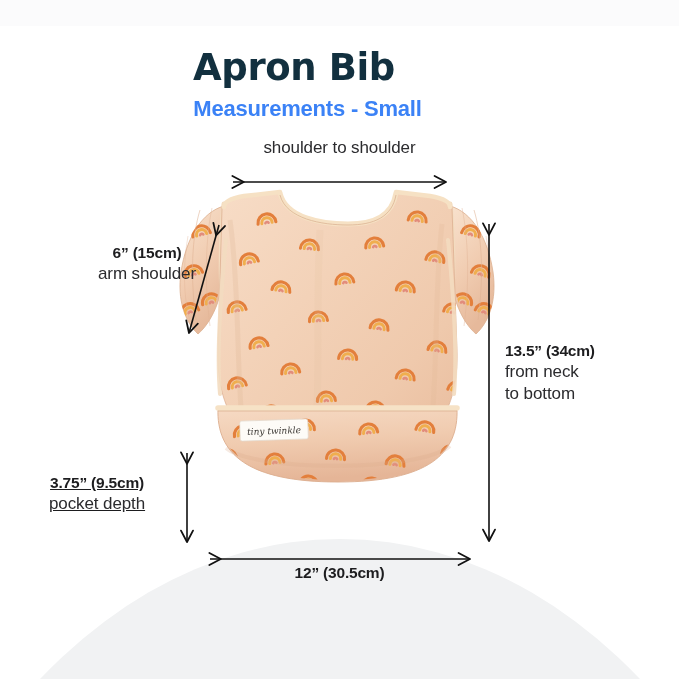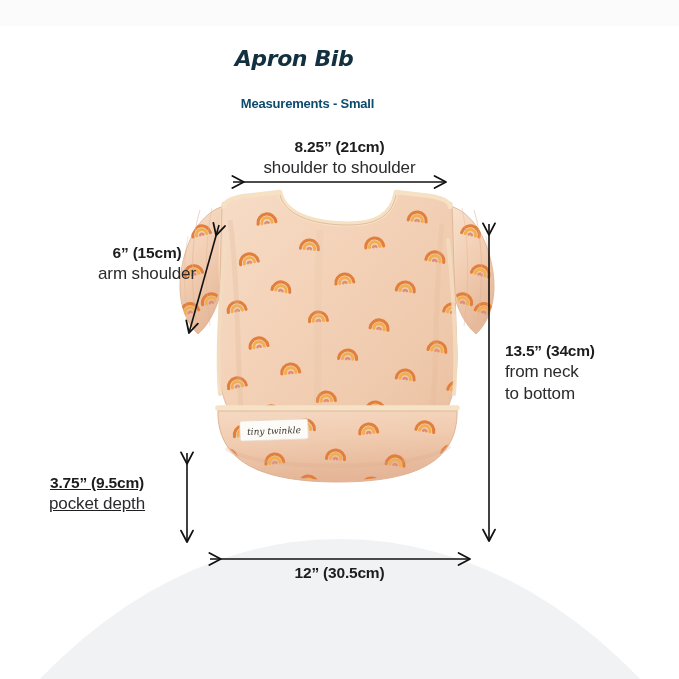--- a/index.html
+++ b/index.html
@@ -38,37 +38,36 @@
     z-index: 0;
   }
 
   
   .title {
     position: absolute;
     top: 46px;
     left: 0;
     width: 588px;
     text-align: center;
-    font-size: 22px;
+    font-size: 37px;
     font-weight: 700;
     letter-spacing: -0.4px;
     color: #12303f;
     font-family: "DejaVu Sans", sans-serif;
     z-index: 6;
-    font-style: italic;
   }
   .subtitle {
     position: absolute;
     top: 96px;
     left: 0;
     width: 615px;
     text-align: center;
-    font-size: 13px;
+    font-size: 22px;
     font-weight: 700;
-    color: #0c4a6e;
+    color: #3b82f6;
     letter-spacing: -0.2px;
     z-index: 6;
   }
 
   
   .mlabel {
     position: absolute;
     color: #1d1d1f;
     z-index: 7;
     line-height: 1.28;
@@ -321,21 +320,20 @@
     <line x1="219" y1="225" x2="189" y2="333" stroke="#111111" stroke-width="1.6" marker-start="url(#ah-start)" marker-end="url(#ah-end)"></line>
 
     <line x1="489" y1="224" x2="489" y2="541" stroke="#111111" stroke-width="1.6" marker-start="url(#ah-start)" marker-end="url(#ah-end)"></line>
 
     <line x1="187" y1="453" x2="187" y2="542" stroke="#111111" stroke-width="1.6" marker-start="url(#ah-start)" marker-end="url(#ah-end)"></line>
 
     <line x1="210" y1="559" x2="470" y2="559" stroke="#111111" stroke-width="1.6" marker-start="url(#ah-start)" marker-end="url(#ah-end)"></line>
   </svg>
 
   <div class="mlabel" id="label-shoulder">
-    <span class="val">8.25” (21cm)</span>
     <span class="desc">shoulder to shoulder</span>
   </div>
 
   <div class="mlabel" id="label-arm">
     <span class="val">6” (15cm)</span>
     <span class="desc">arm shoulder</span>
   </div>
 
   <div class="mlabel" id="label-neck">
     <span class="val">13.5” (34cm)</span>

